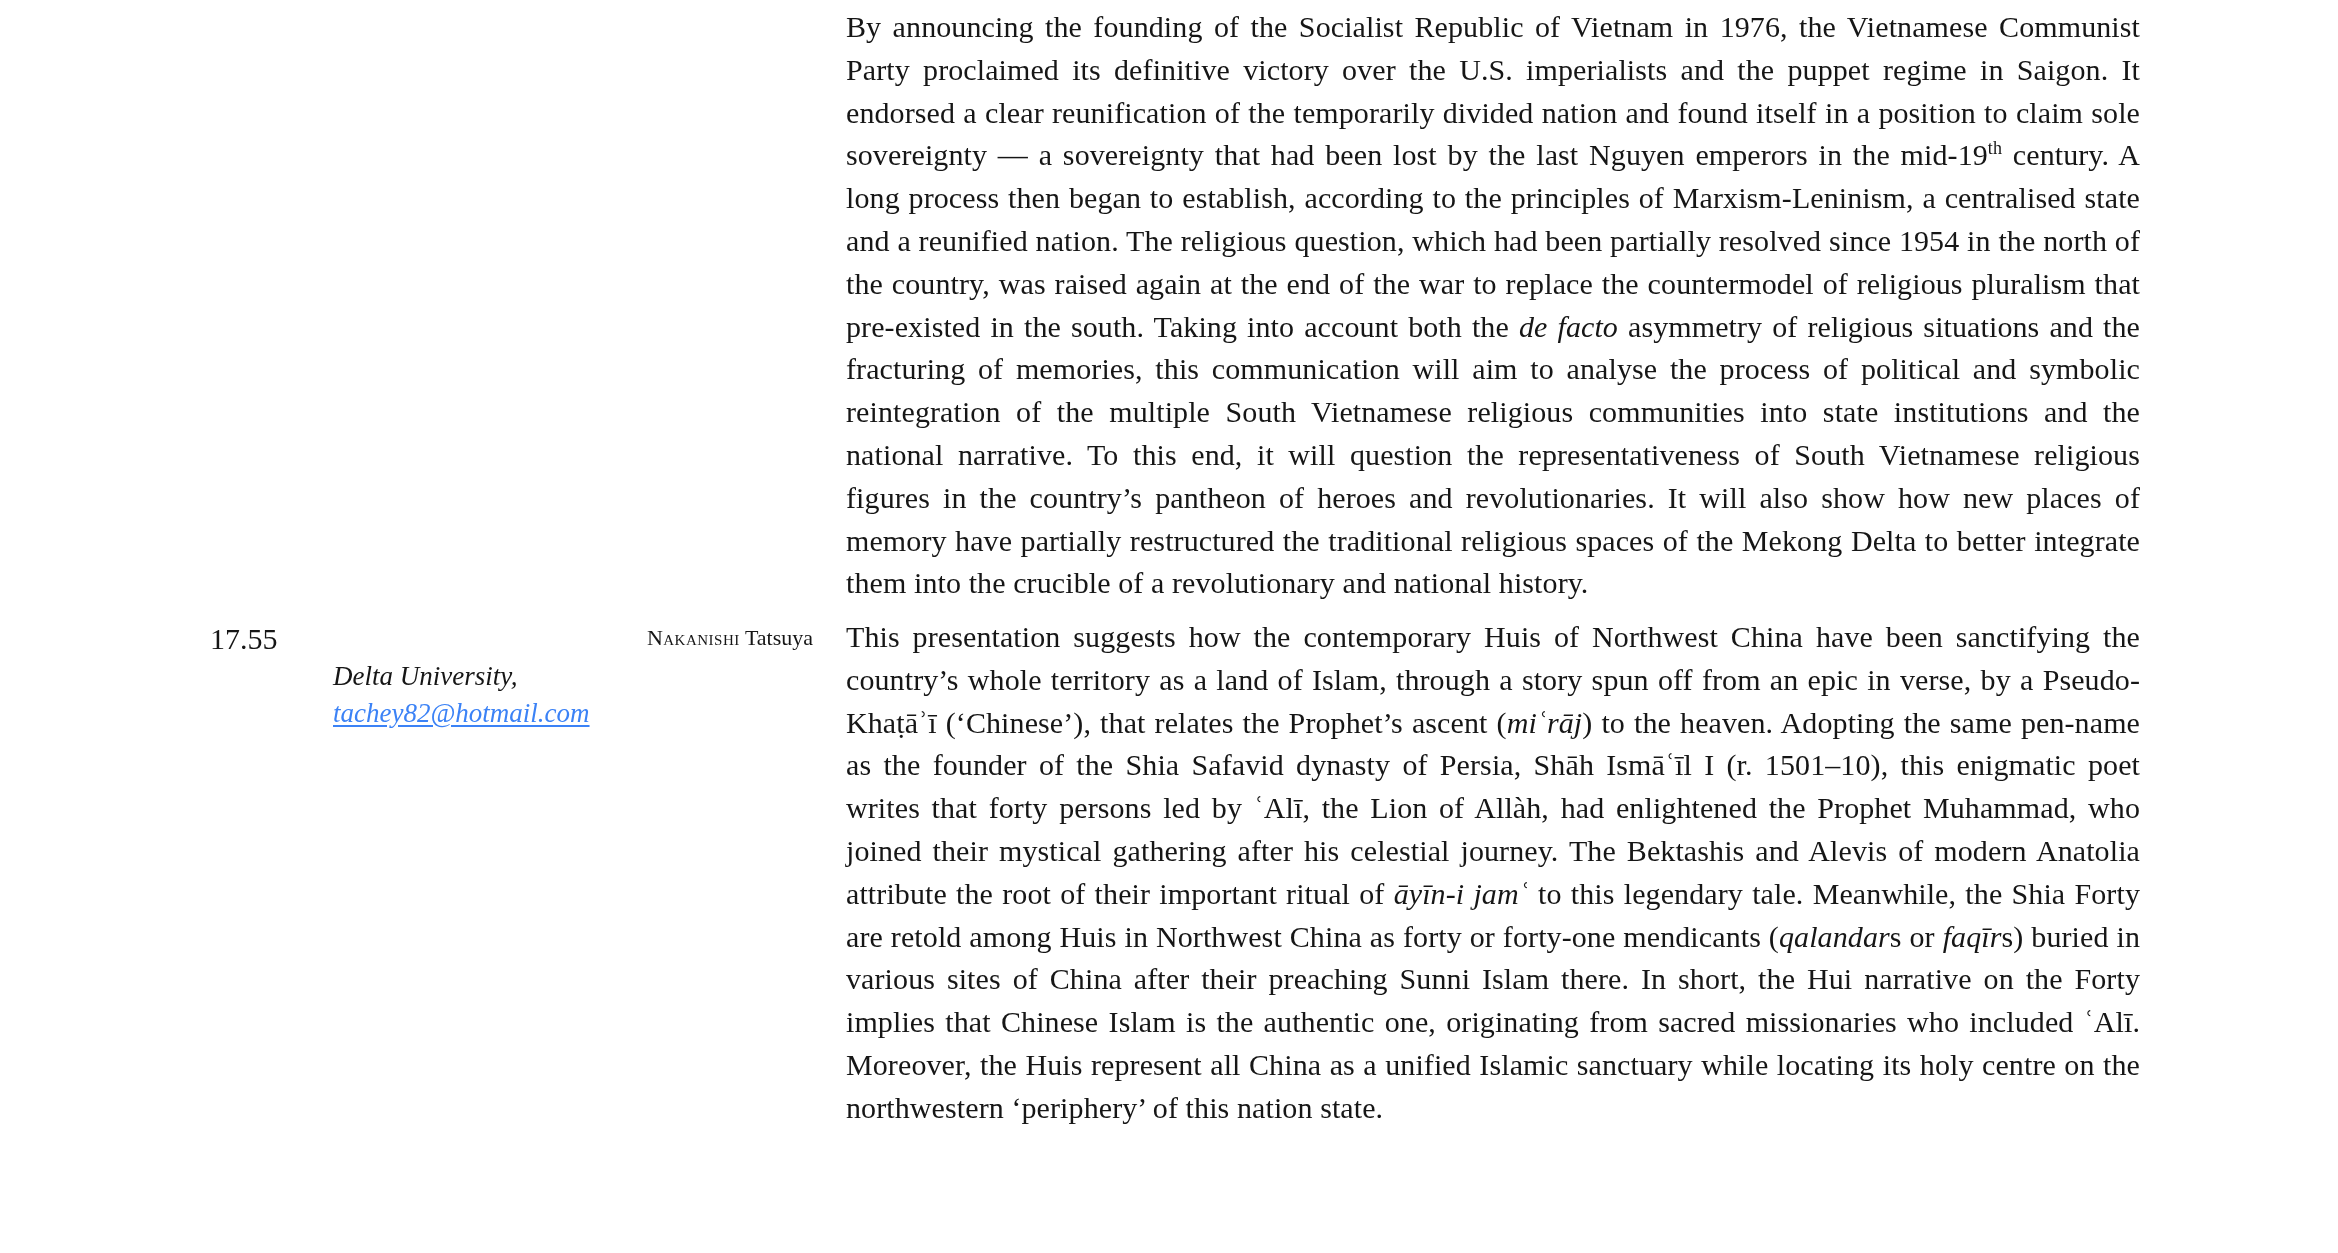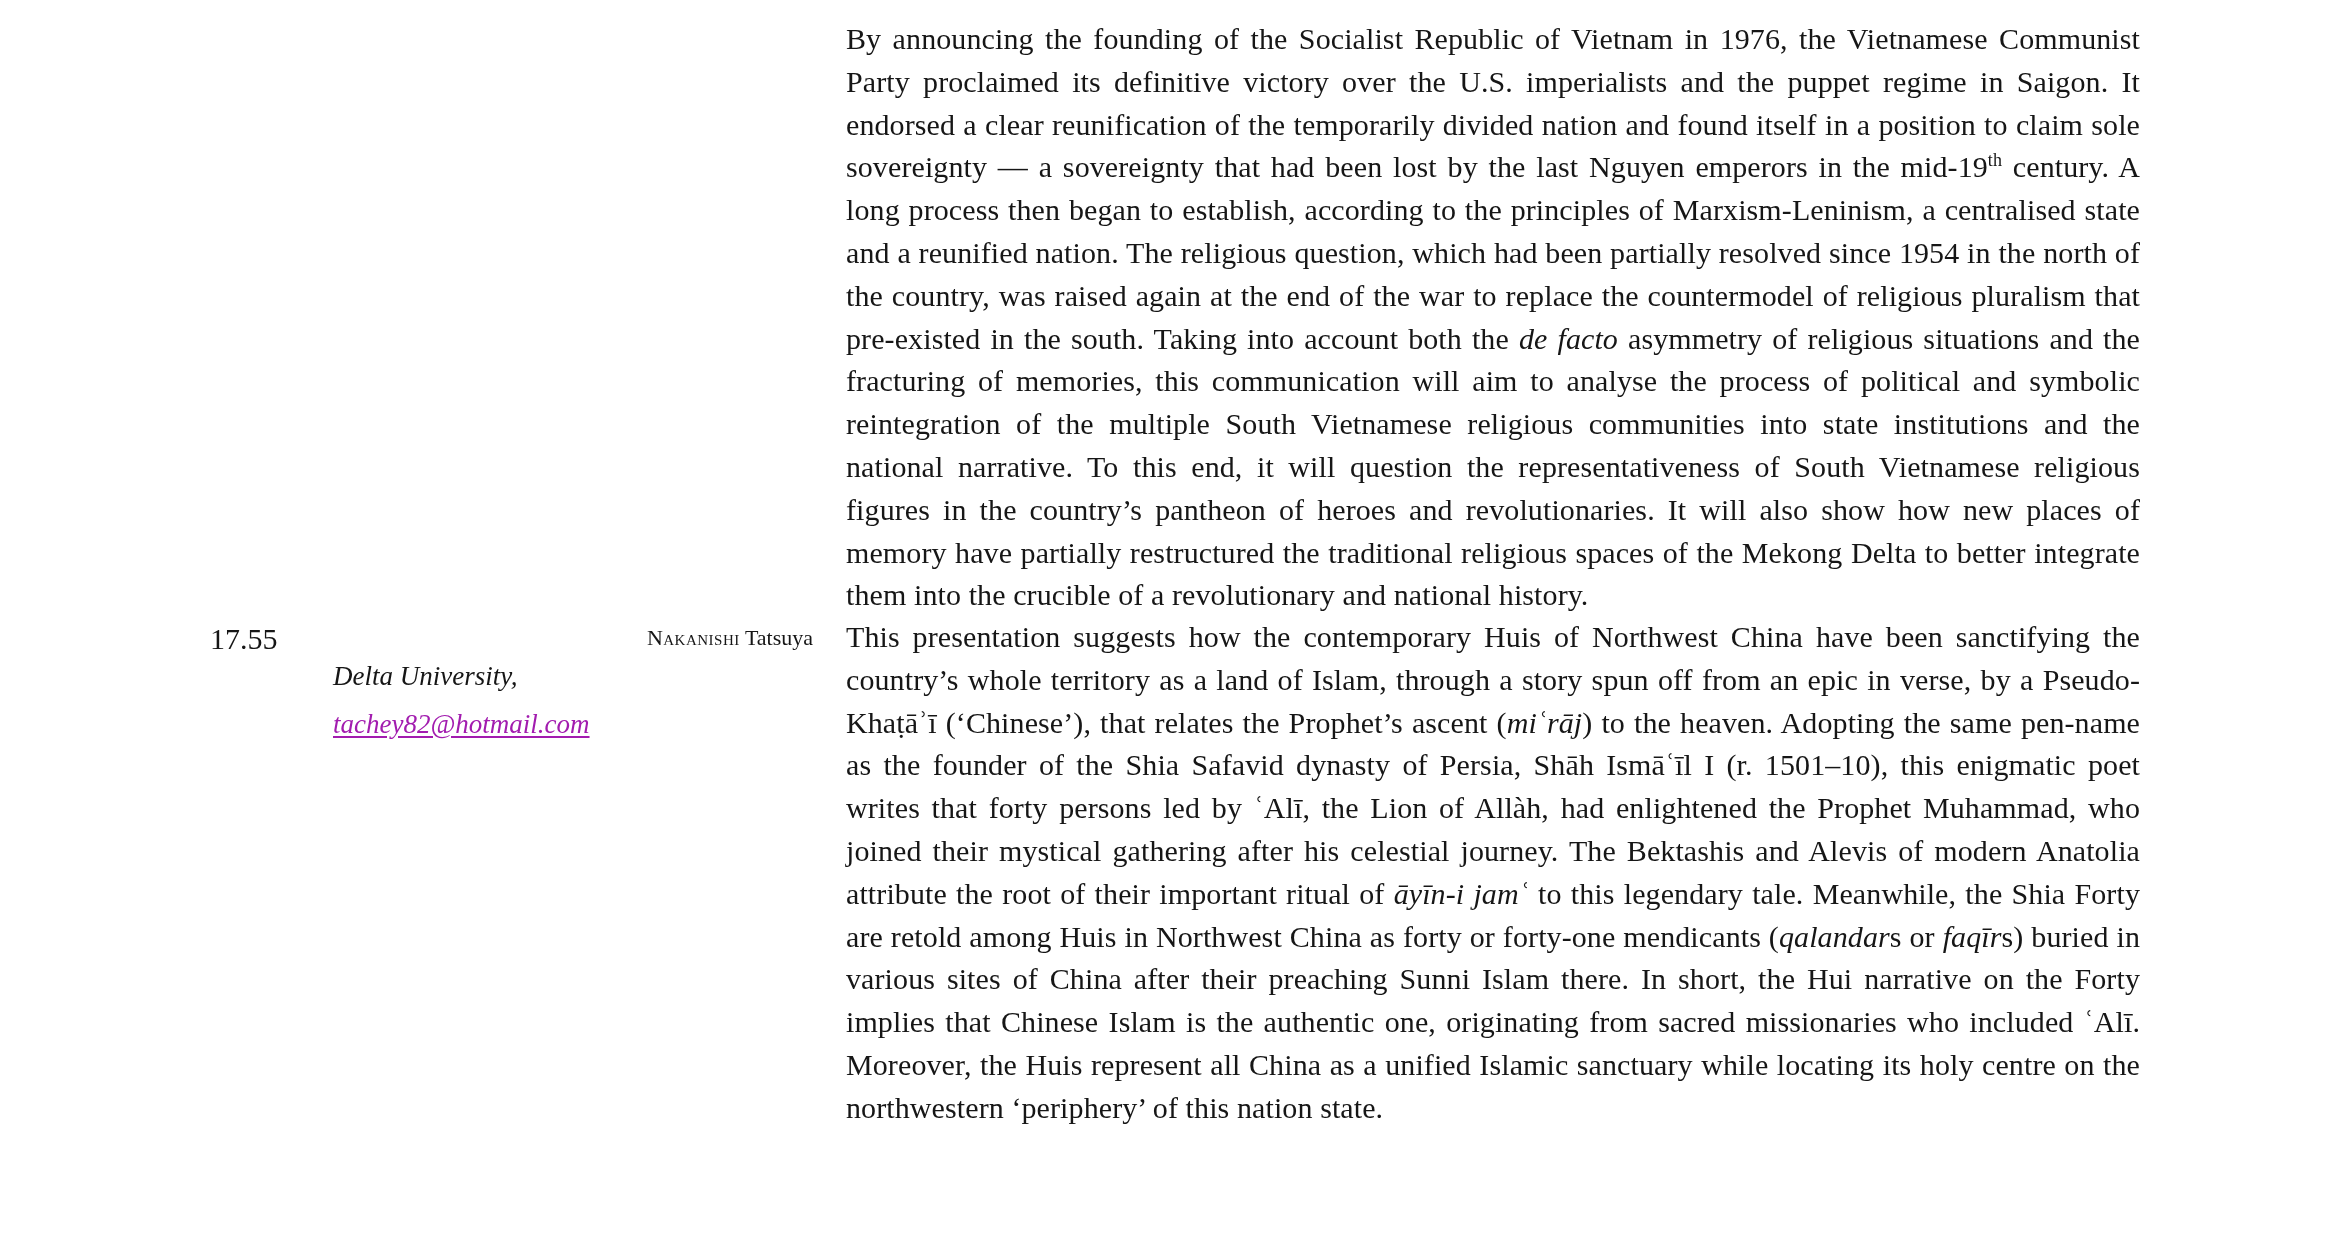--- a/index.html
+++ b/index.html
@@ -19,21 +19,21 @@
     text-align: justify;
     letter-spacing: 0.1px;
   }
   .abstract sup { font-size: 60%; line-height: 0; vertical-align: super; }
   .abstract i { font-style: italic; }
 
   
   .abstract-continued {
     position: absolute;
     left: 846px;
-    top: 18px;
+    top: 6px;
     width: 1294px;
   }
 
   
   .session-time {
     position: absolute;
     left: 210px;
     top: 620px;
     font-size: 30px;
     line-height: 38px;
@@ -51,25 +51,25 @@
     text-align: right;
   }
   .speaker-surname { font-variant: small-caps; letter-spacing: 0.5px; }
   .affiliation {
     font-style: italic;
     font-size: 27px;
     line-height: 36px;
   }
   .email-link {
     display: inline-block;
-    margin-top: 12px;
+    margin-top: 1px;
     font-style: italic;
     font-size: 27px;
     line-height: 36px;
-    color: #a21caf;
+    color: #3b82f6;
     text-decoration: underline;
     text-underline-offset: 3px;
   }
 
   
   .talk-content {
     position: absolute;
     left: 846px;
     top: 616px;
     width: 1294px;

